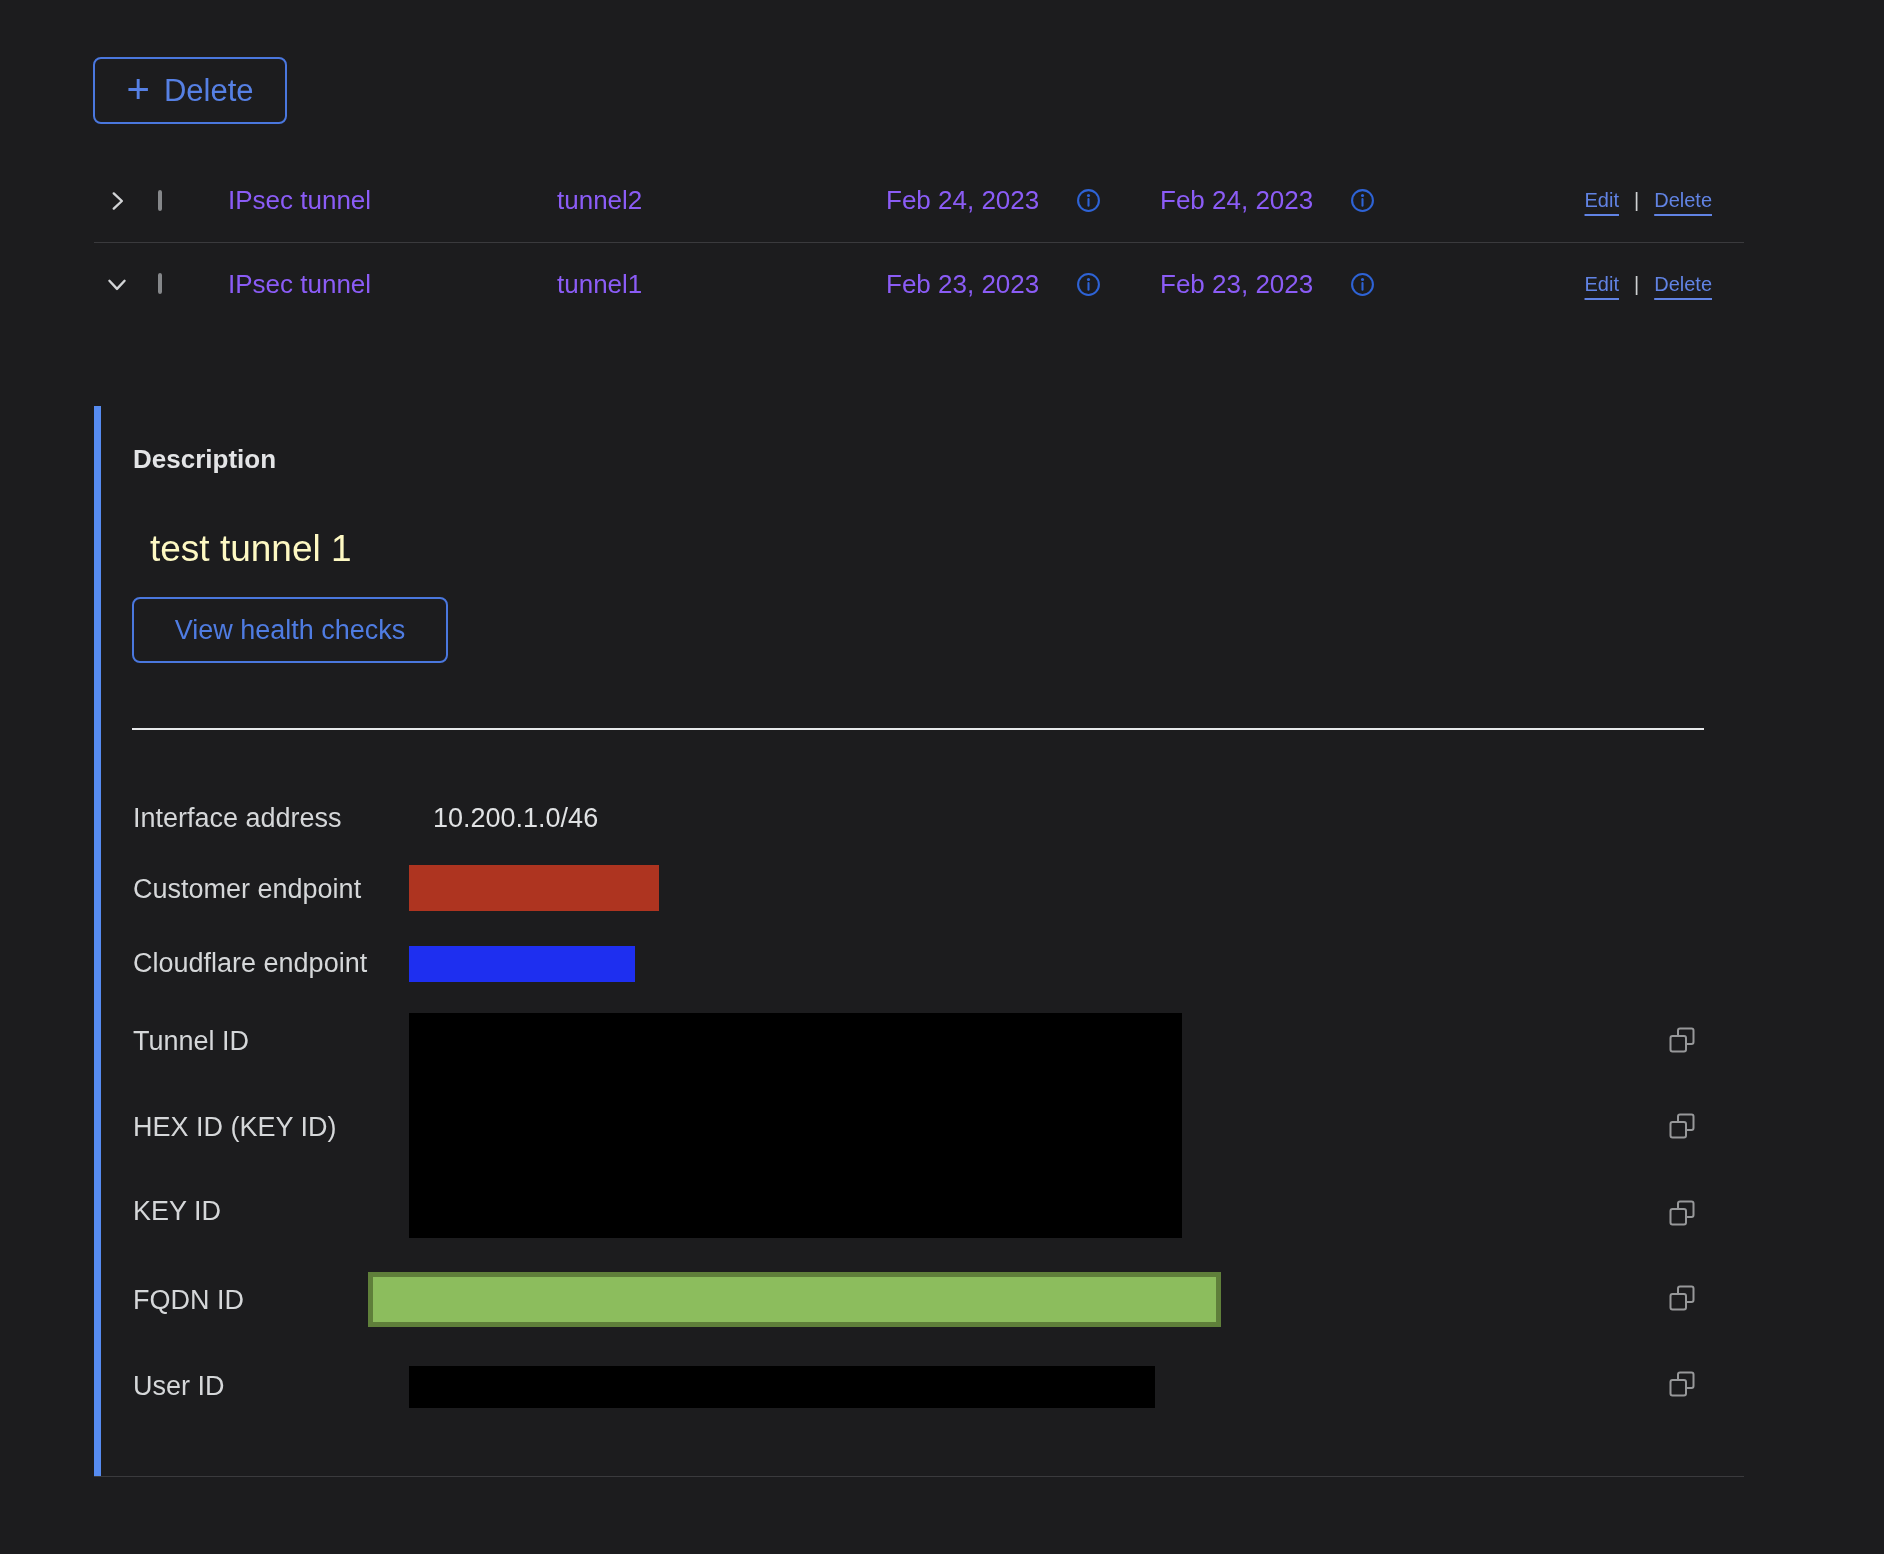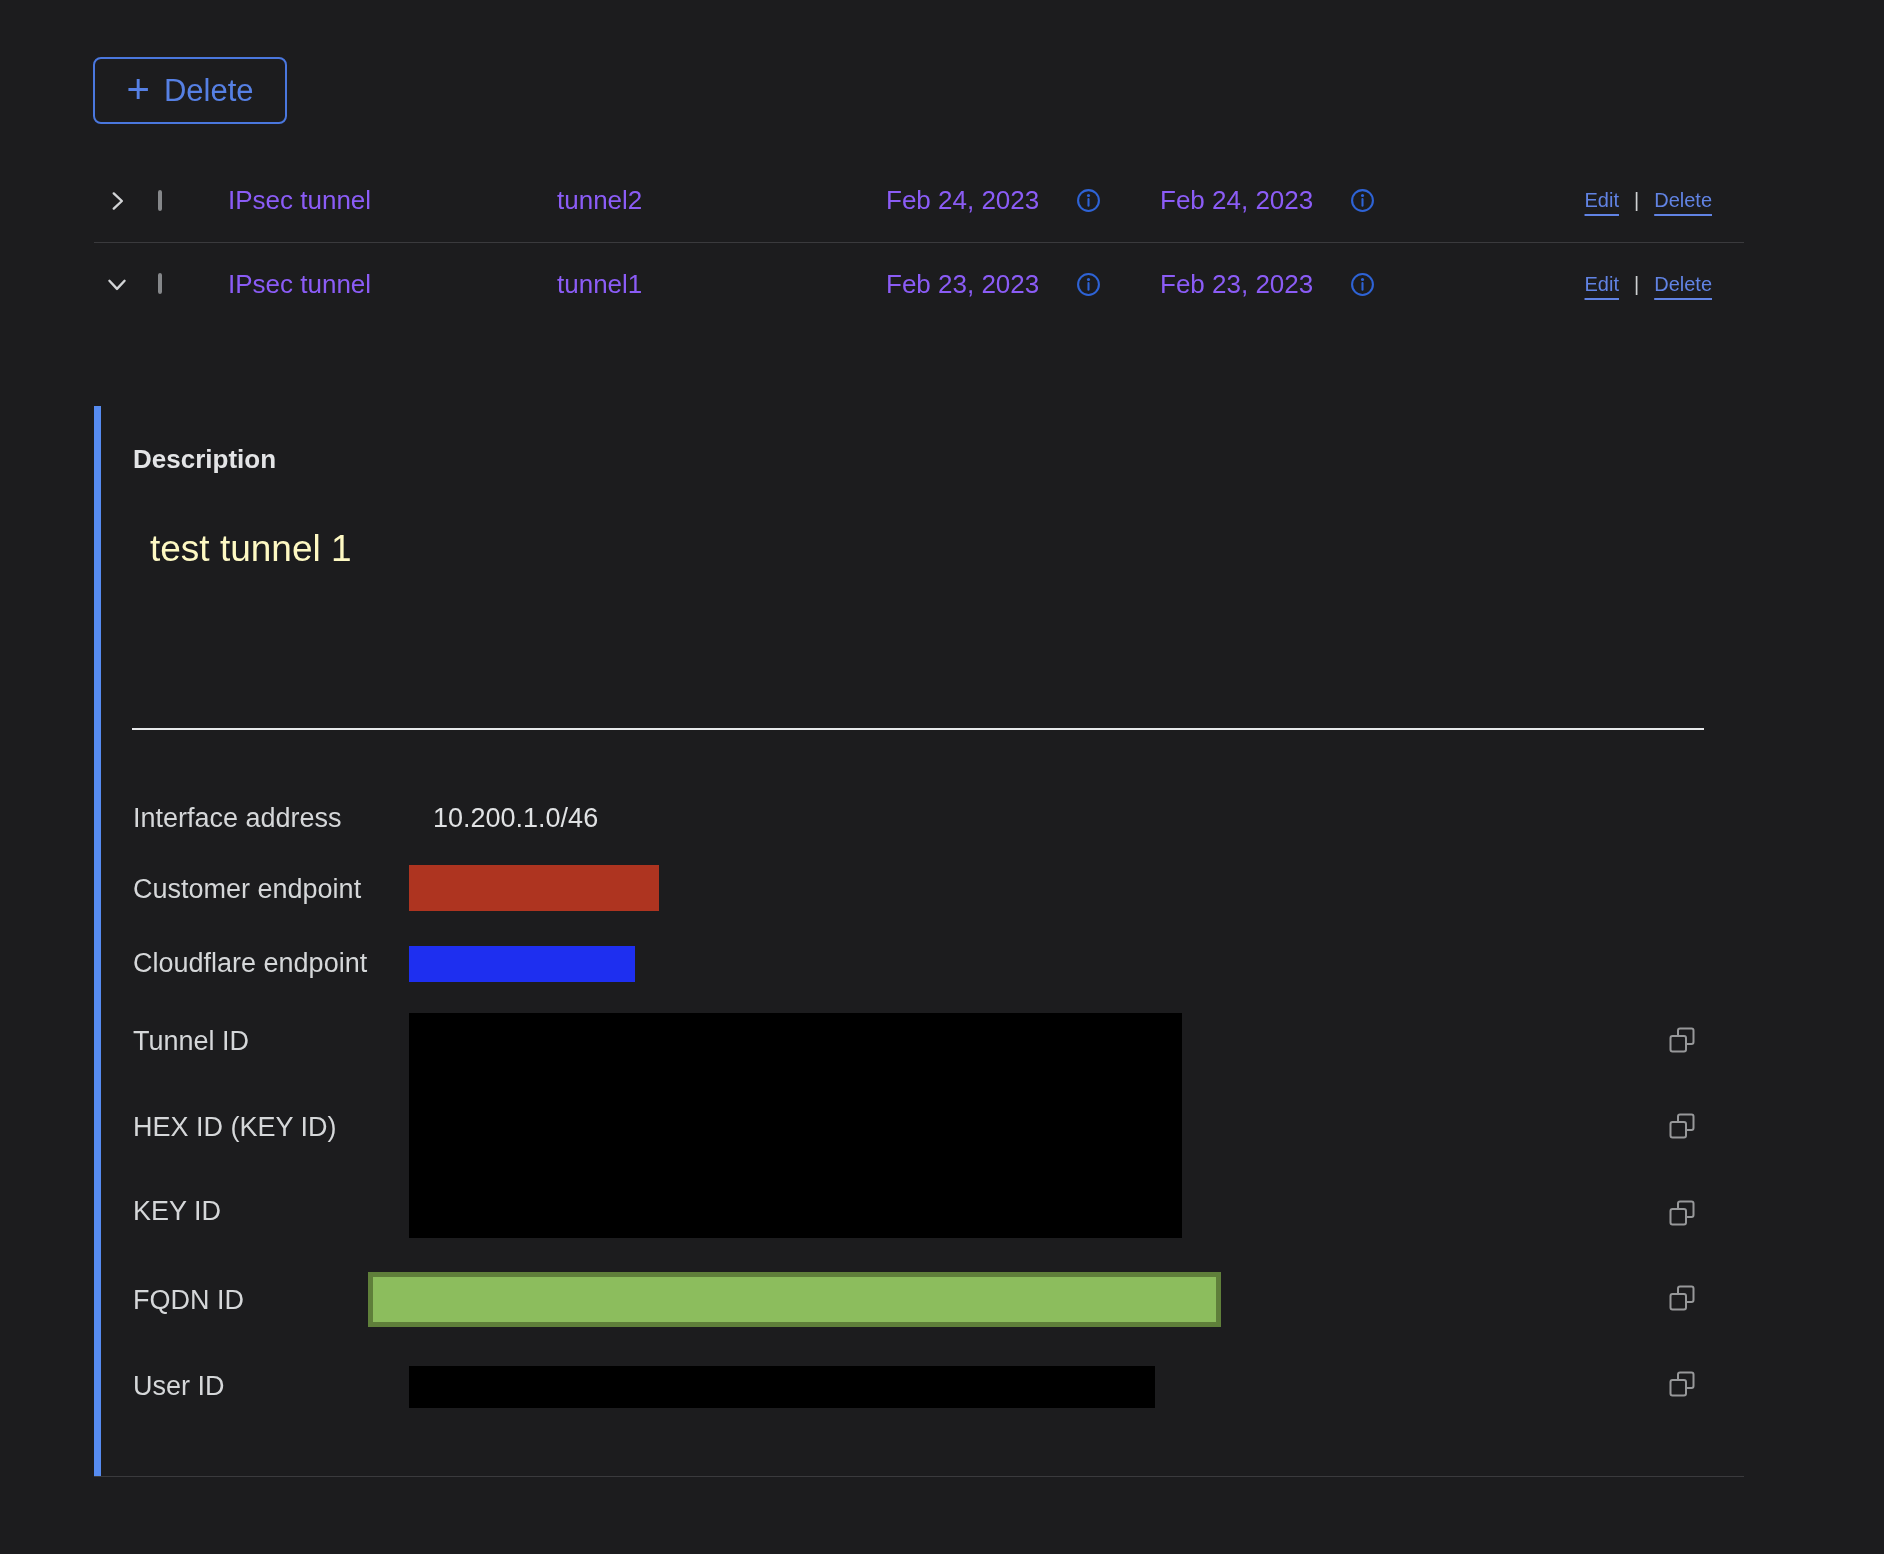--- a/index.html
+++ b/index.html
@@ -145,20 +145,21 @@
       </span>
     </div>
   </div>
 
   <div class="panel">
     <div class="blue-bar"></div>
 
     <div class="desc-label">Description</div>
     <div class="desc-value">test tunnel 1</div>
 
+    <button class="health-btn">View health checks</button>
 
     <div class="divider"></div>
 
     <div class="flabel" style="top:397px">Interface address</div>
     <div class="fvalue" style="top:397px">10.200.1.0/46</div>
 
     <div class="flabel" style="top:468px">Customer endpoint</div>
     <div class="redact red"></div>
 
     <div class="flabel" style="top:542px">Cloudflare endpoint</div>

